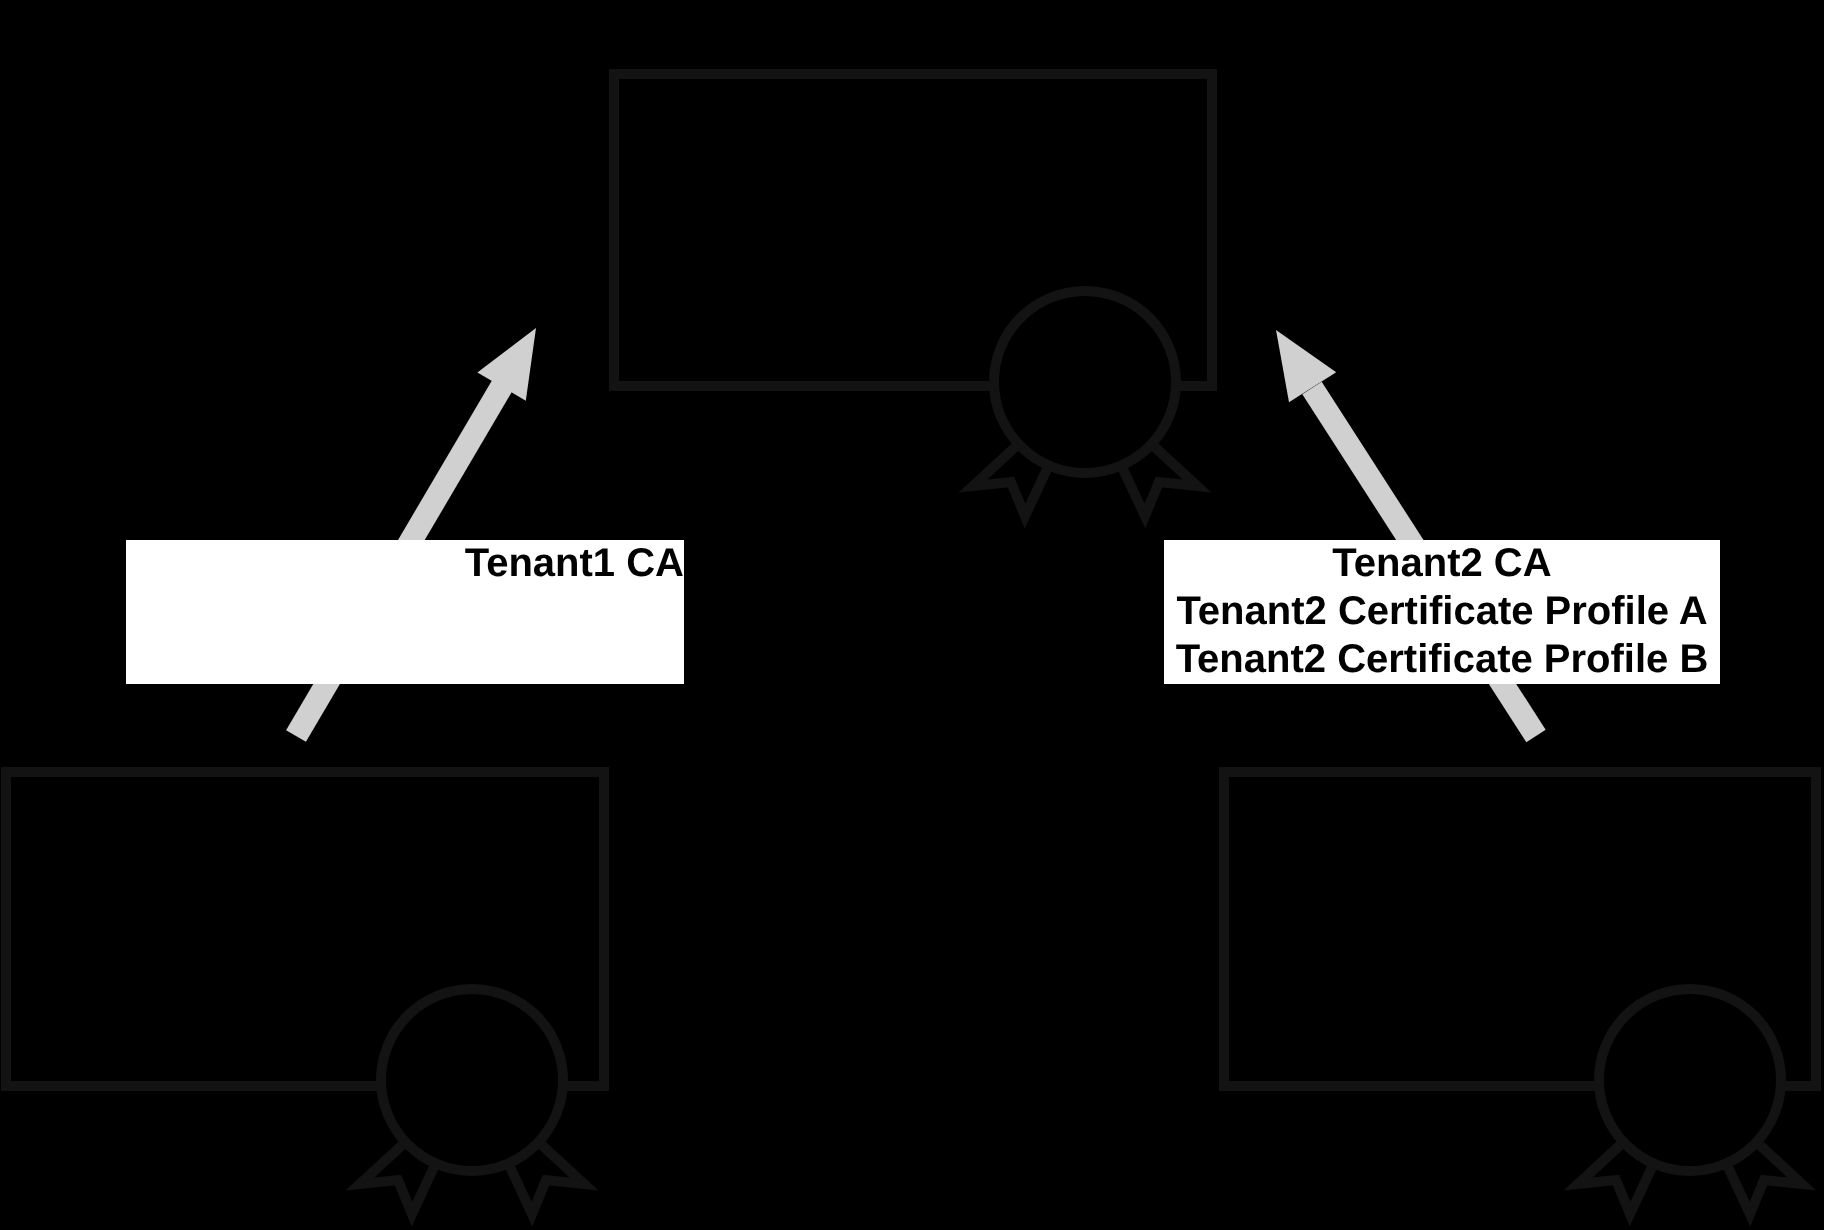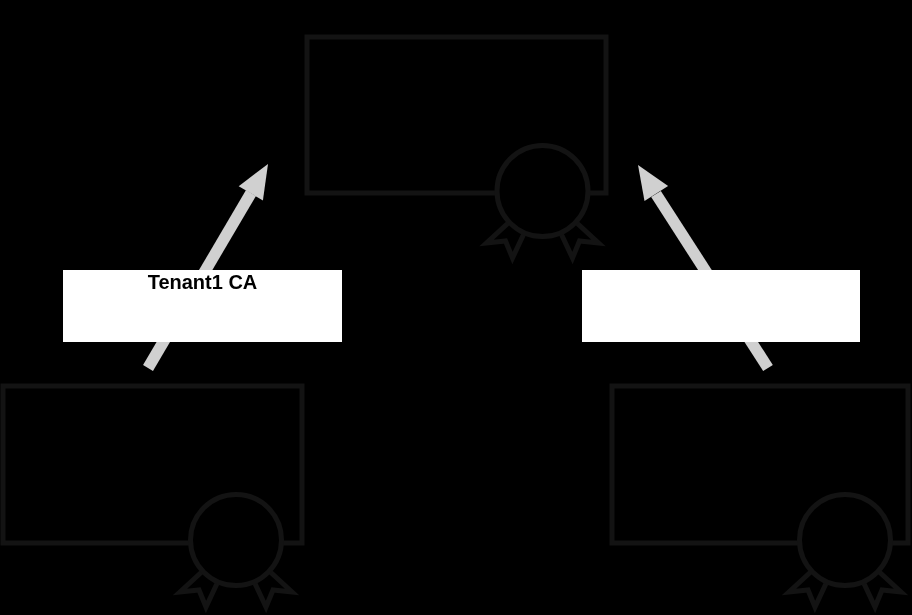--- a/index.html
+++ b/index.html
@@ -29,21 +29,21 @@
     top:270px;
     height:72px;
     background:var(--label_bg);
     color:var(--label_text);
     font-size:20px;
     font-weight:bold;
     line-height:24px;
     text-align:center;
     white-space:nowrap;
   }
-  #left-arrow-label{left:63px;width:279px;}
+  #left-arrow-label{left:63px;width:279px;text-align:right;}
   #right-arrow-label{left:582px;width:278px;}
 </style>
 </head>
 <body>
 
 <div id="canvas">
 
   <svg id="diagram-svg" width="912" height="615" viewBox="0 0 912 615">
 
     <g>
@@ -82,15 +82,18 @@
         <circle class="ribbon-circle" cx="0" cy="0" r="45.5"></circle>
       </g>
     </g>
   </svg>
 
   <div id="left-arrow-label" class="arrow-label">
     <div>Tenant1 CA</div>
   </div>
 
   <div id="right-arrow-label" class="arrow-label">
+    <div>Tenant2 CA</div>
+    <div>Tenant2 Certificate Profile A</div>
+    <div>Tenant2 Certificate Profile B</div>
   </div>
 
 </div>
 
 </body></html>

